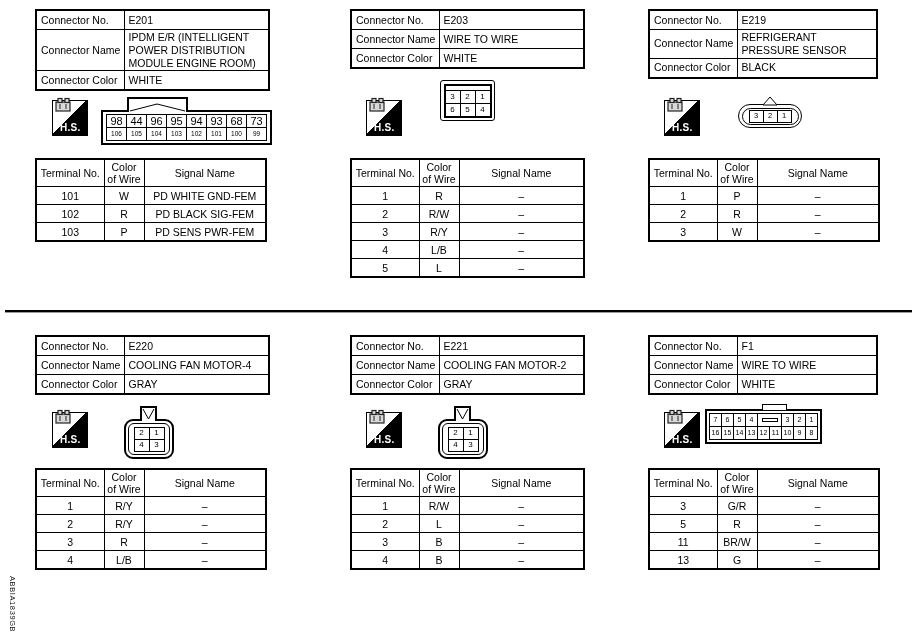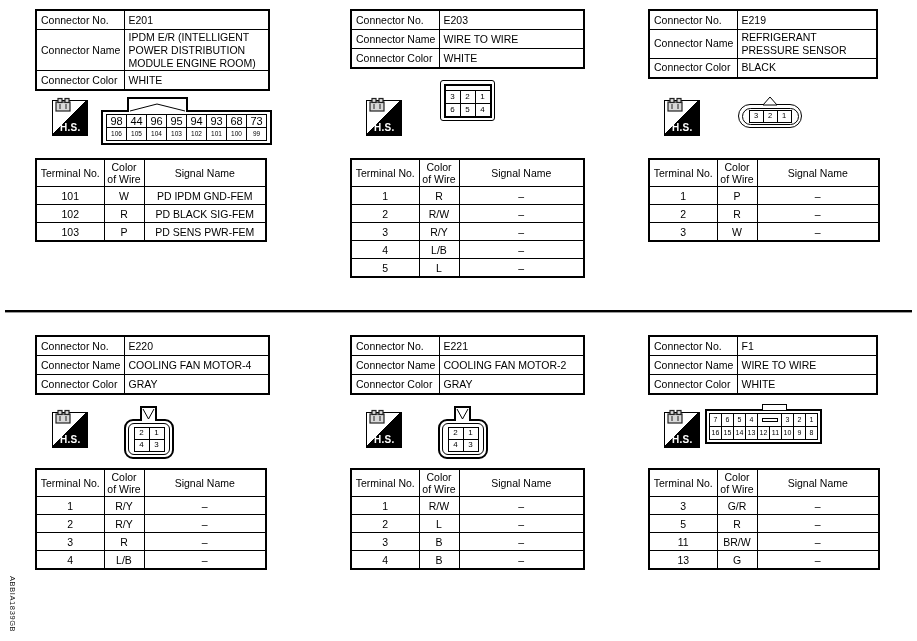--- a/index.html
+++ b/index.html
@@ -141,21 +141,21 @@
         </colgroup>
       <tbody>
           <tr>
         <th>Terminal No.</th>
         <th>Color of Wire</th>
         <th>Signal Name</th>
       </tr>
       <tr>
         <td>101</td>
         <td>W</td>
-        <td>PD IPDM GND-FEM</td>
+        <td>PD WHITE GND-FEM</td>
           </tr>
       <tr>
         <td>102</td>
         <td>R</td>
         <td>PD BLACK SIG-FEM</td>
           </tr>
       <tr>
         <td>103</td>
         <td>P</td>
         <td>PD SENS PWR-FEM</td>

